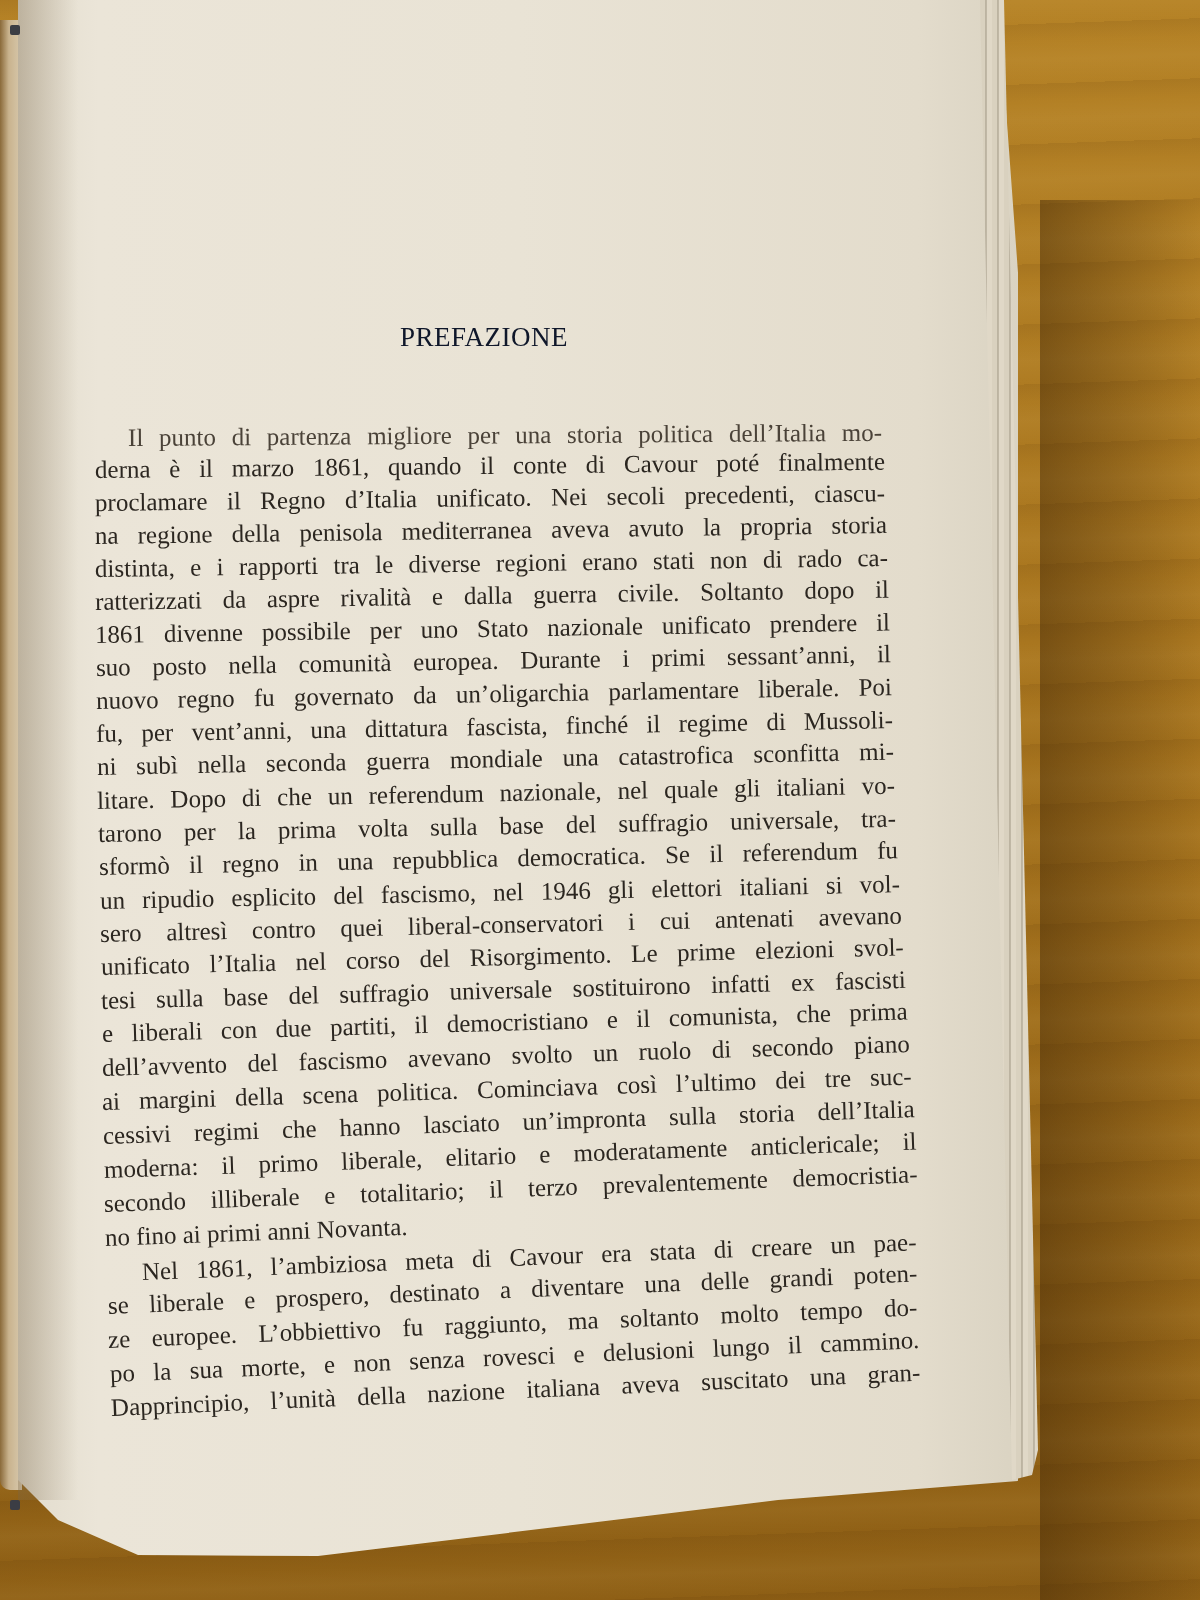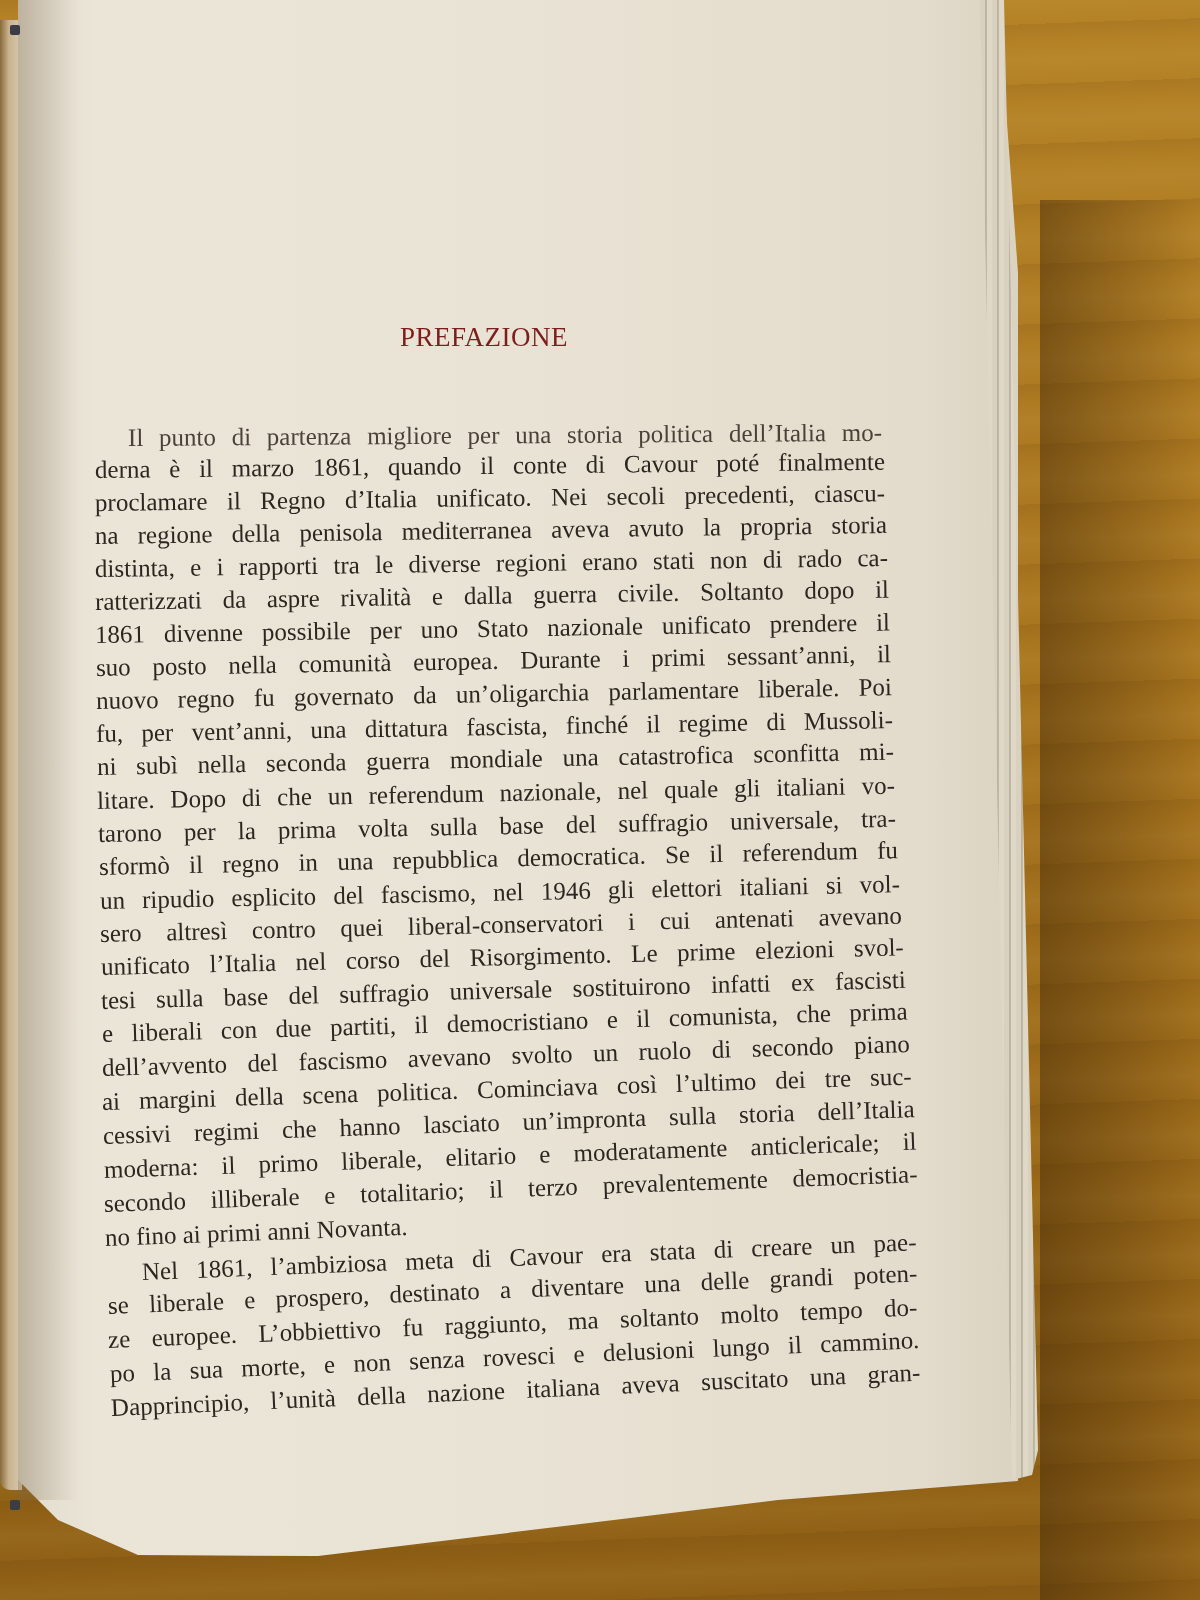--- a/index.html
+++ b/index.html
@@ -35,21 +35,21 @@
   .gutter-shade {
     position:absolute; left:18px; top:0; width:60px; height:1500px;
     background: linear-gradient(90deg, rgba(120,100,70,0.35), rgba(120,100,70,0));
   }
   .spine-mark {
     position:absolute; left:10px; top:25px; width:10px; height:10px; background:#3b3d44; border-radius:2px;
   }
   .spine-mark.bottom { top:1500px; }
   .title {
     position:absolute; left:400px; top:322px; font-size:27px; letter-spacing:0.5px;
-    color:#7f1d1d;
+    color:#0f172a;
   }
   .line {
     position:absolute; white-space:nowrap; font-size:25px; color:#2b2620;
     transform-origin: left center;
     text-align: justify; text-align-last: justify;
   }
   .line.last { text-align-last:left; }
 </style>
 </head>
 <body>

